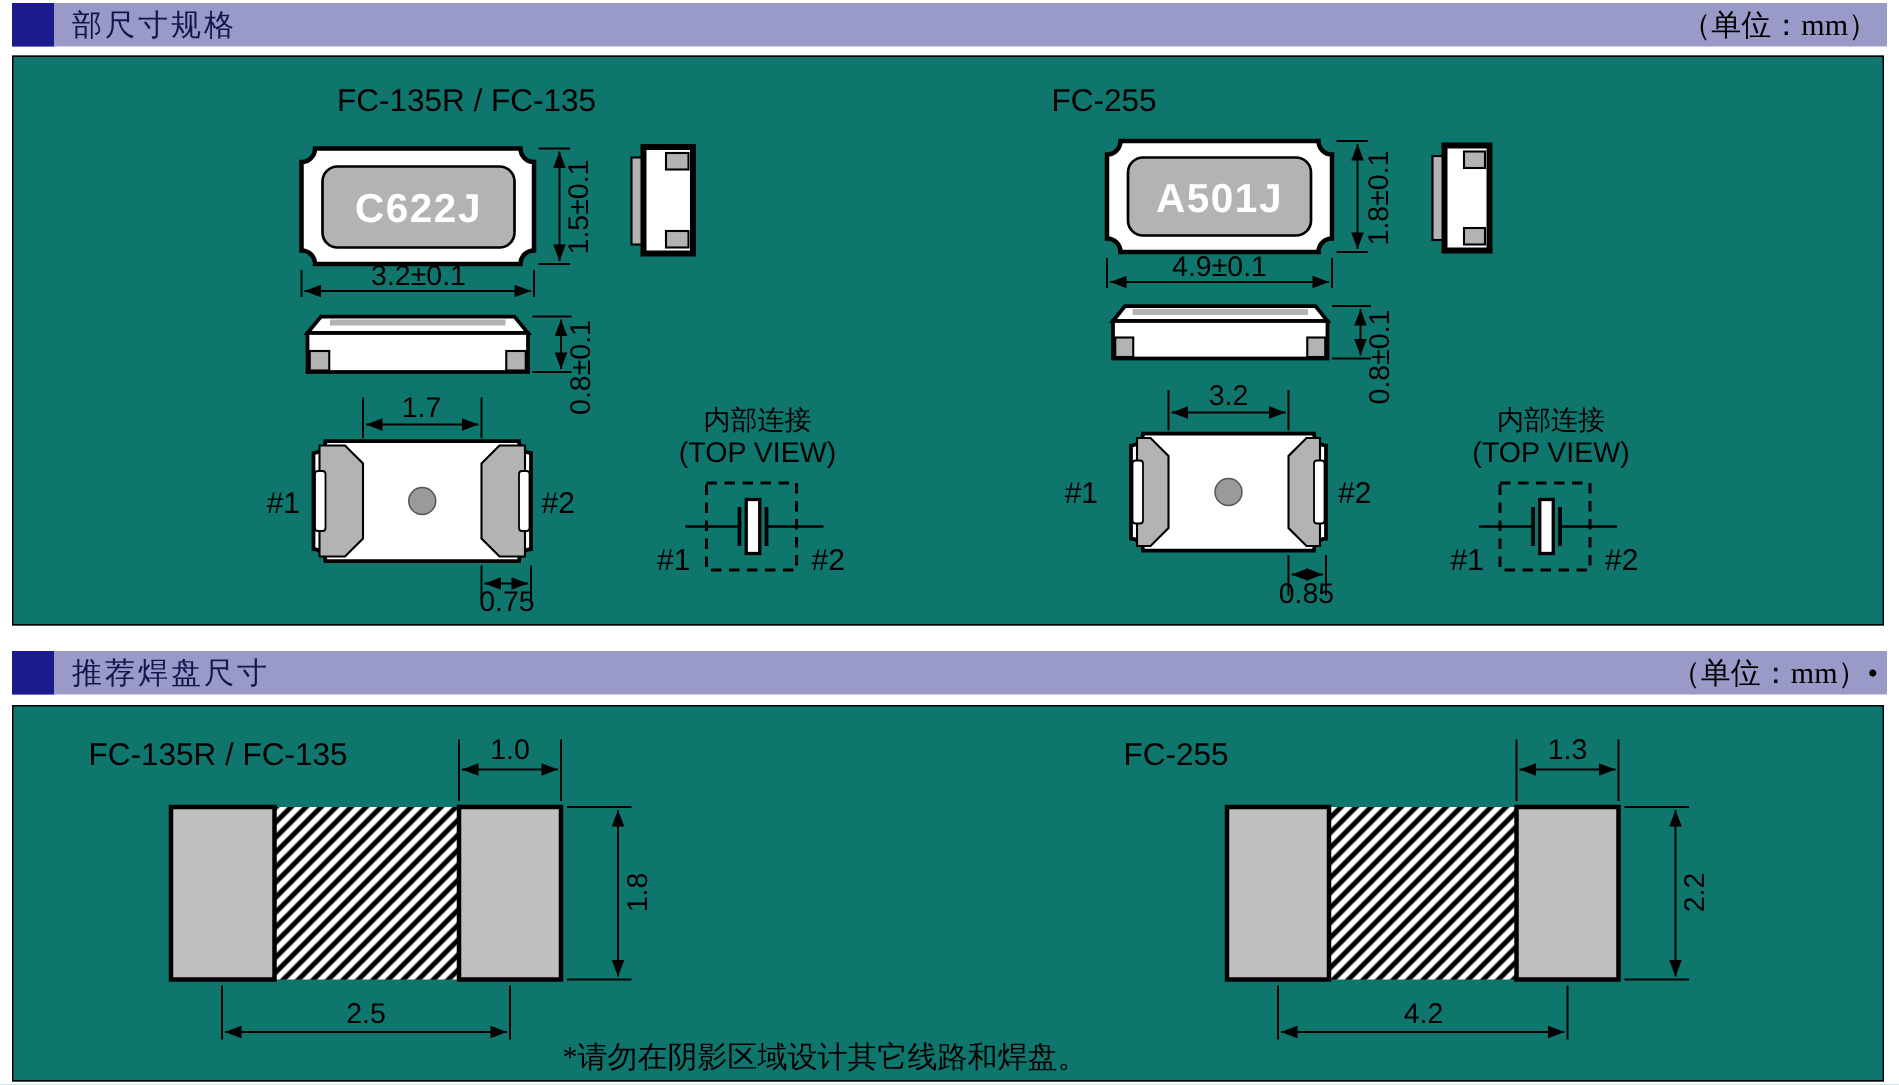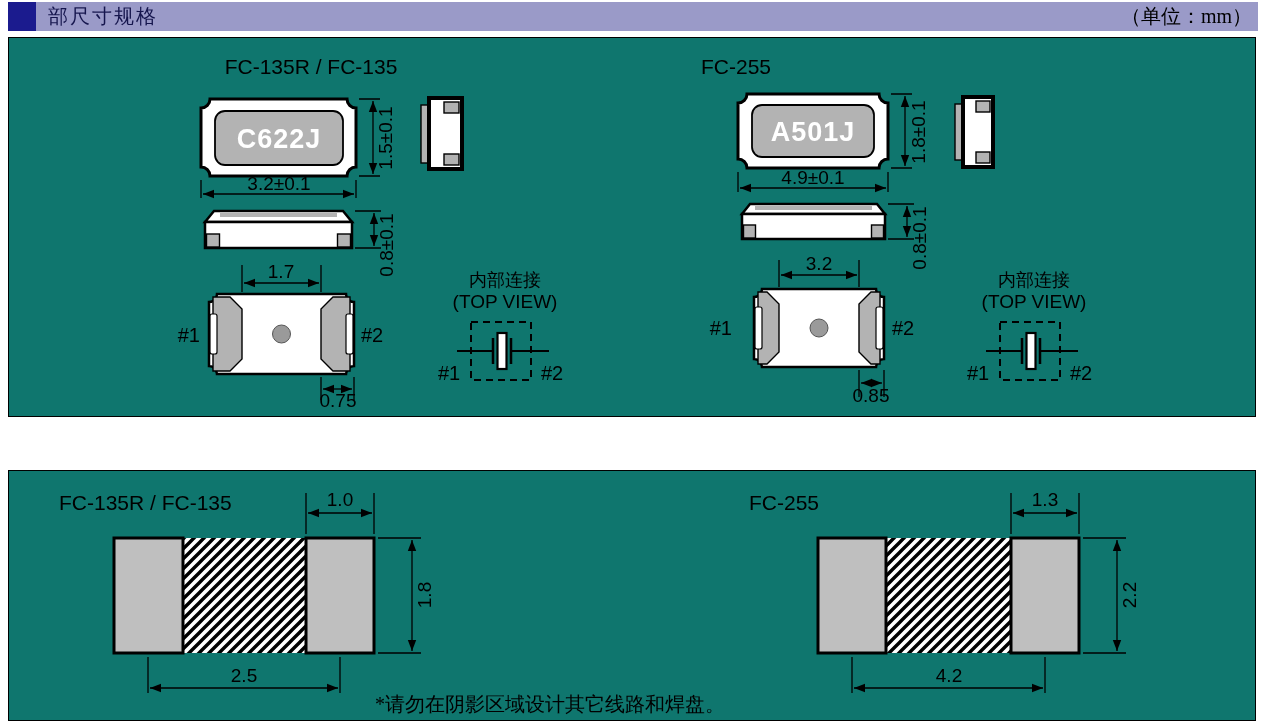--- a/index.html
+++ b/index.html
@@ -213,20 +213,25 @@
           <line class="plate" x1="1021" y1="337" x2="1021" y2="363"></line>
           <line class="plate" x1="1039" y1="337" x2="1039" y2="363"></line>
           <rect class="xtalbox" x="1025.5" y="332" width="9" height="36"></rect>
           <text x="966" y="379" class="t-pin">#1</text>
           <text x="1069" y="379" class="t-pin">#2</text>
         </g>
       </g>
     </svg>
   </div>
 
+  <div class="secbar" style="top:434px;">
+    <span class="sq"></span>
+    <span class="bar-title">推荐焊盘尺寸</span>
+    <span class="bar-unit">（单位：mm）•</span>
+  </div>
 
   <div class="frame frame2">
     <svg width="1246" height="249" viewBox="8 470 1246 249">
       <defs>
         <marker id="arr2" viewBox="0 0 12 10" refX="11.5" refY="5" markerWidth="12" markerHeight="10" markerUnits="userSpaceOnUse" orient="auto-start-reverse">
           <path d="M0.5,0.8 L11.5,5 L0.5,9.2 Z" fill="#000"></path>
         </marker>
         <pattern id="hatch1" width="10" height="10" patternUnits="userSpaceOnUse">
           <rect width="10" height="10" fill="#fff"></rect>
           <path d="M-2.5,2.5 L2.5,-2.5 M0,10 L10,0 M7.5,12.5 L12.5,7.5" stroke="#000" stroke-width="3.4"></path>

